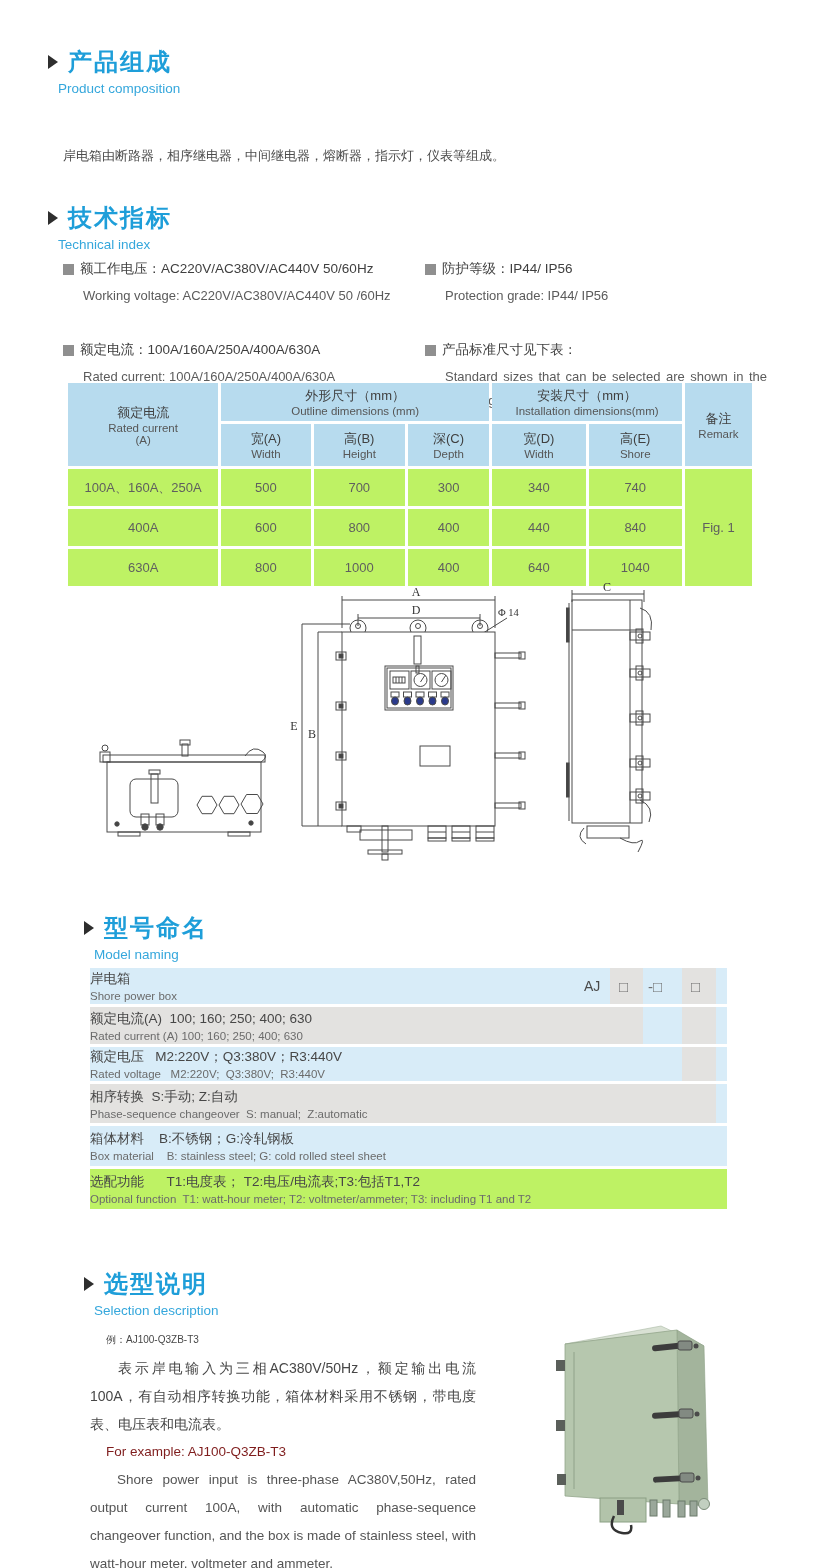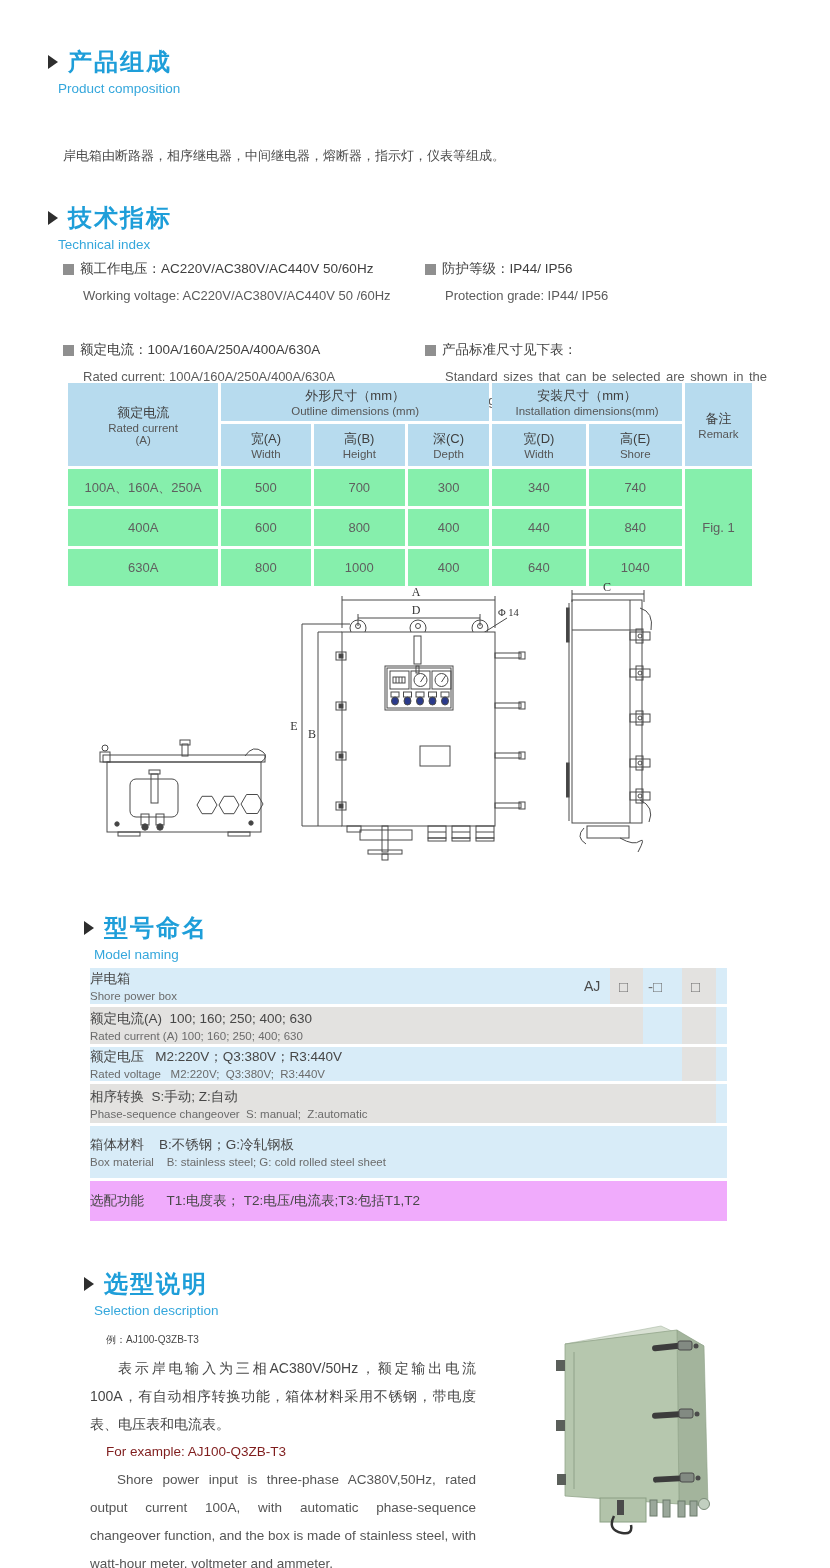--- a/index.html
+++ b/index.html
@@ -18,41 +18,41 @@
   .specs{position:absolute;left:63px;top:256px;width:710px;display:grid;
          grid-template-columns:362px 345px;grid-auto-flow:column;grid-template-rows:auto auto;row-gap:27px;}
   .spec-item{margin-bottom:2px;}
   .spec-zh{font-size:13.5px;color:#3f3f3f;display:flex;align-items:center;line-height:26px;}
   .bullet{width:11px;height:11px;background:#8f8f8f;display:inline-block;margin-right:6px;flex:0 0 auto;}
   .spec-en{font-size:13px;color:#5b5b5b;margin-left:20px;line-height:24px;margin-top:2px;text-align:justify;max-width:322px;}
   
   .dim-table{position:absolute;left:65px;top:380px;border-collapse:separate;border-spacing:3px;width:690px;table-layout:fixed;}
   .dim-table td{text-align:center;vertical-align:middle;padding:2px 0;}
   .dim-table .h td{background:#b7dbee;color:#3f3f3f;font-size:13px;}
-  .dim-table .b td{background:#86efac;color:#5f5f5f;font-size:13px;}
+  .dim-table .b td{background:#bef264;color:#5f5f5f;font-size:13px;}
   .dim-table .en{font-size:11.5px;color:#565656;}
   .dim-table .h .zh{font-size:13px;}
   .hr1 td{height:34px;}
   .hr2 td{height:38px;margin-top:16px;}
   .b td{height:33px;}
   
   .drawing{position:absolute;left:60px;top:578px;}
   .drawing svg{display:block;}
   
   .mtable{position:absolute;left:90px;top:968px;width:637px;}
   .mrow{position:relative;margin-bottom:3px;display:flex;flex-direction:column;justify-content:center;
         box-sizing:border-box;}
   .mrow .zh{font-size:13.5px;color:#474747;white-space:pre-wrap;}
   .mrow .en{font-size:11.5px;color:#6b6b6b;margin-top:2px;white-space:pre-wrap;}
   .g1{background:linear-gradient(to right,#d8ecf8 0 520px,#e3e2e0 520px 553px,#d8ecf8 553px 592px,#e3e2e0 592px 626px,#d8ecf8 626px 100%);}
   .g2{background:linear-gradient(to right,#e3e2e0 0 553px,#d8ecf8 553px 592px,#e3e2e0 592px 626px,#d8ecf8 626px 100%);}
   .g3{background:linear-gradient(to right,#d8ecf8 0 592px,#e3e2e0 592px 626px,#d8ecf8 626px 100%);}
   .g4{background:linear-gradient(to right,#e3e2e0 0 626px,#d8ecf8 626px 100%);}
   .g5{background:#d8ecf8;}
-  .g6{background:#f0abfc;}
+  .g6{background:#bef264;}
   .code{position:absolute;top:0;height:100%;display:flex;align-items:center;font-size:14px;color:#4a4a4a;}
   .code.sym{font-size:15px;color:#6e6e6e;}
   
   .sel-text{position:absolute;left:90px;top:1326px;width:386px;}
   .sel-line{font-size:10px;color:#474747;margin-left:16px;line-height:28px;}
   .sel-line.en{font-size:13.5px;color:#7f1d1d;}
   .sel-para{font-size:14px;color:#474747;line-height:28px;text-indent:2em;text-align:justify;}
   .sel-para.en{font-size:13.5px;color:#555;}
   .photo{position:absolute;left:540px;top:1300px;}
 </style>
@@ -381,26 +381,27 @@
       <span class="en">Rated current (A) 100; 160; 250; 400; 630</span>
     </div>
     <div class="mrow g3" style="height:34px;">
       <span class="zh">额定电压   M2:220V；Q3:380V；R3:440V</span>
       <span class="en">Rated voltage   M2:220V;  Q3:380V;  R3:440V</span>
     </div>
     <div class="mrow g4" style="height:39px;">
       <span class="zh">相序转换  S:手动; Z:自动</span>
       <span class="en">Phase-sequence changeover  S: manual;  Z:automatic</span>
     </div>
-    <div class="mrow g5" style="height:52px;">
+    <div class="mrow g5" style="height:40px;">
       <span class="zh">箱体材料    B:不锈钢；G:冷轧钢板</span>
       <span class="en">Box material    B: stainless steel; G: cold rolled steel sheet</span>
     </div>
     <div class="mrow g6" style="height:40px;">
       <span class="zh">选配功能      T1:电度表； T2:电压/电流表;T3:包括T1,T2</span>
+      <span class="en">Optional function  T1: watt-hour meter; T2: voltmeter/ammeter; T3: including T1 and T2</span>
     </div>
   </div>
 
   <div class="sec-head" style="left:84px;top:1268px;">
     <div class="head-row">
       <span class="arrow"></span>
       <span class="t-zh">选型说明</span>
     </div>
     <div class="t-en">Selection description</div>
   </div>

